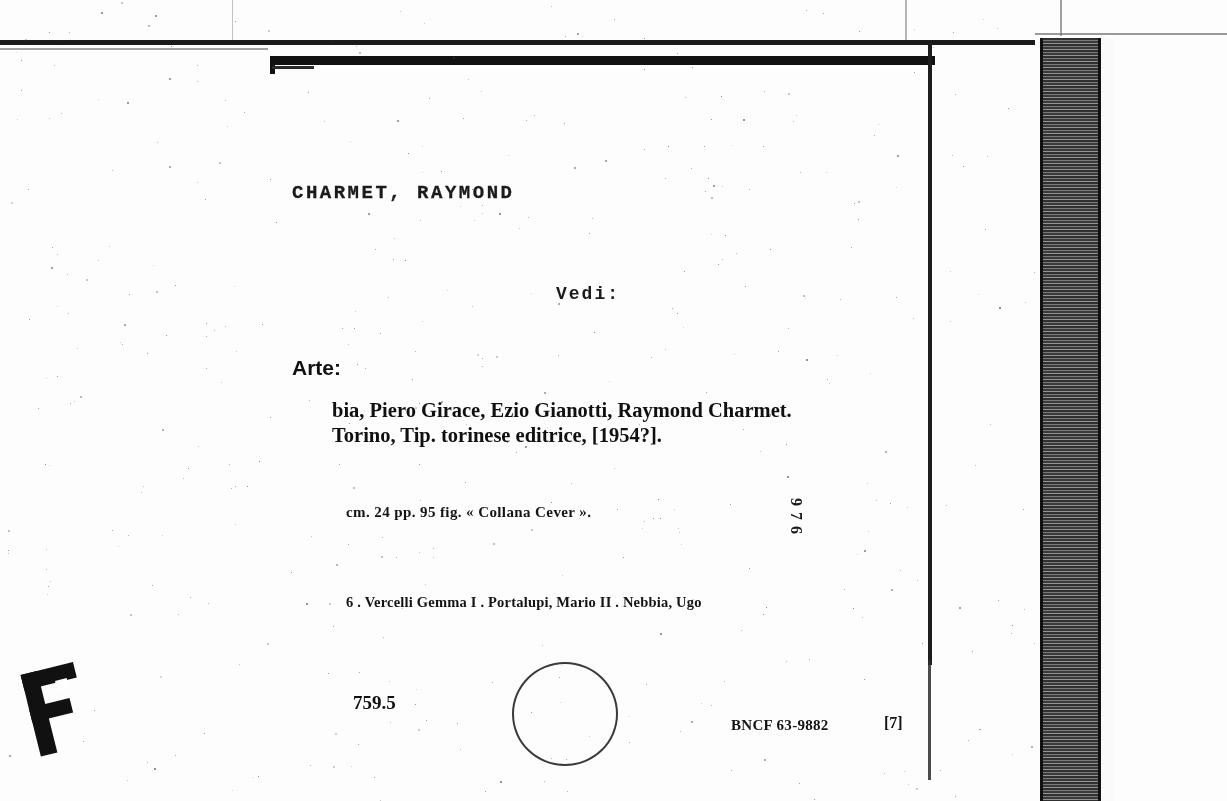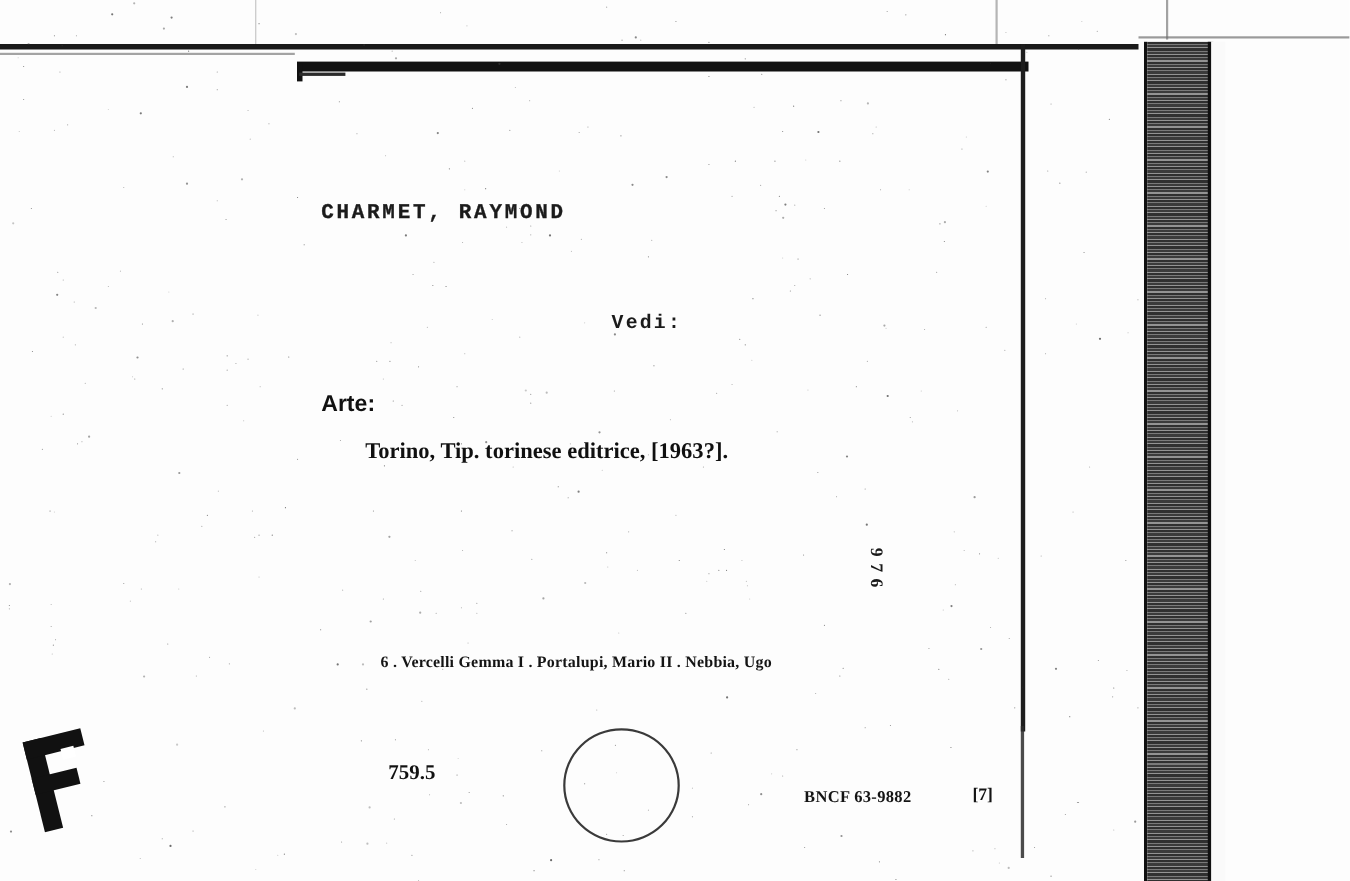--- a/index.html
+++ b/index.html
@@ -358,23 +358,25 @@
   <div class="film-band-edge-l"></div>
   <div class="film-band"></div>
   <div class="film-band-inner"></div>
   <div class="film-band-edge-r"></div>
 
   <div class="heading">CHARMET, RAYMOND</div>
   <div class="vedi">Vedi:</div>
   <div class="subject">Arte:</div>
 
   <div class="entry">
-    <span class="l3">Torino, Tip. torinese editrice, [1963?].</span>
+    <span class="l2">bia, Piero Girace, Ezio Gianotti, Raymond  Charmet.</span>
+    <span class="l3">Torino, Tip. torinese editrice, [1954?].</span>
   </div>
 
+  <div class="physdesc">cm. 24  pp. 95  fig.  « Collana Cever ».</div>
 
   <div class="tracings">
     <span class="t1">6 . Vercelli Gemma  I . Portalupi, Mario  II . Nebbia, Ugo</span>
   </div>
 
   <div class="classno">759.5</div>
   <div class="control-no">BNCF 63-9882</div>
   <div class="seq-no">[7]</div>
   <div class="side-number">9 7 6</div>
 

